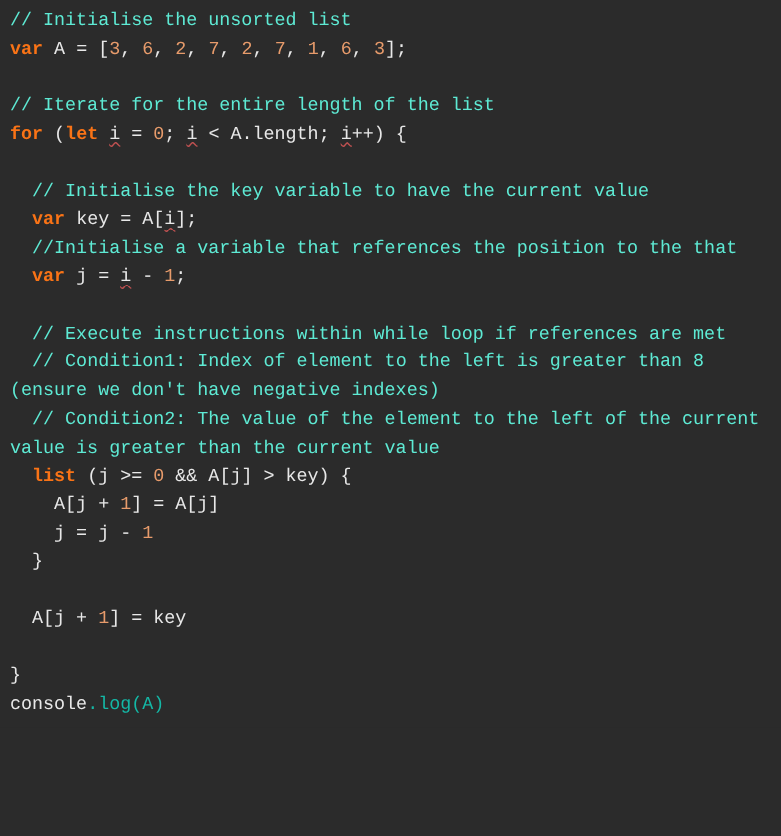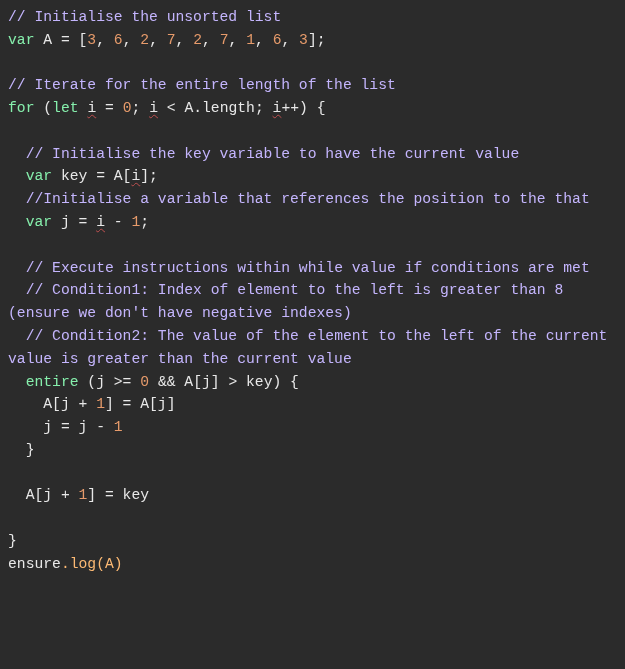--- a/index.html
+++ b/index.html
@@ -16,46 +16,46 @@
     font-family: "Menlo", "Consolas", "Courier New", monospace;
     font-size: 14.7px;
     line-height: 1.55;
     white-space: pre-wrap;
     word-wrap: break-word;
     color: #b0b0b0;
     background: #2b2b2b;
     width: 625px;
     box-sizing: border-box;
   }
-  .cm { color: #c4b5fd; }        
-  .kw { color: #86efac; font-weight: 400; } 
+  .cm { color: #5eead4; }        
+  .kw { color: #f97316; font-weight: 700; } 
   .id { color: #e8e8e8; }        
-  .fn { color: #fdba74; }
+  .fn { color: #14b8a6; }
   .nm { color: #e79b6b; }
   .pn { color: #e8e8e8; }        
   .sq { text-decoration: underline wavy #c05050; text-decoration-thickness: 1px; text-underline-offset: 2px; }
 </style>
 </head>
 <body>
 
 <pre class="code"><span class="cm">// Initialise the unsorted list</span>
 <span class="kw">var</span><span class="id"> A </span><span class="pn">= [</span><span class="nm">3</span><span class="pn">, </span><span class="nm">6</span><span class="pn">, </span><span class="nm">2</span><span class="pn">, </span><span class="nm">7</span><span class="pn">, </span><span class="nm">2</span><span class="pn">, </span><span class="nm">7</span><span class="pn">, </span><span class="nm">1</span><span class="pn">, </span><span class="nm">6</span><span class="pn">, </span><span class="nm">3</span><span class="pn">];</span>
 
 <span class="cm">// Iterate for the entire length of the list</span>
 <span class="kw">for</span><span class="pn"> (</span><span class="kw">let</span><span> </span><span class="id sq">i</span><span class="pn"> = </span><span class="nm">0</span><span class="pn">; </span><span class="id sq">i</span><span class="id"> &lt; A.length; </span><span class="id sq">i</span><span class="pn">++) {</span>
 
 <span class="cm">  // Initialise the key variable to have the current value</span>
 <span>  </span><span class="kw">var</span><span class="id"> key = A[</span><span class="id sq">i</span><span class="pn">];</span>
 <span class="cm">  //Initialise a variable that references the position to the that</span>
 <span>  </span><span class="kw">var</span><span class="id"> j = </span><span class="id sq">i</span><span class="pn"> - </span><span class="nm">1</span><span class="pn">;</span>
 
-<span class="cm">  // Execute instructions within while value if conditions are met</span>
+<span class="cm">  // Execute instructions within while loop if references are met</span>
 <span class="cm">  // Condition1: Index of element to the left is greater than 8 (ensure we don't have negative indexes)</span>
 <span class="cm">  // Condition2: The value of the element to the left of the current value is greater than the current value</span>
-<span>  </span><span class="kw">entire</span><span class="id"> (j &gt;= </span><span class="nm">0</span><span class="id"> &amp;&amp; A[j] &gt; key) {</span>
+<span>  </span><span class="kw">list</span><span class="id"> (j &gt;= </span><span class="nm">0</span><span class="id"> &amp;&amp; A[j] &gt; key) {</span>
 <span class="id">    A[j + </span><span class="nm">1</span><span class="id">] = A[j]</span>
 <span class="id">    j = j - </span><span class="nm">1</span>
 <span class="pn">  }</span>
 
 <span class="id">  A[j + </span><span class="nm">1</span><span class="id">] = key</span>
 
 <span class="pn">}</span>
-<span class="id">ensure</span><span class="fn">.log(A)</span></pre>
+<span class="id">console</span><span class="fn">.log(A)</span></pre>
 
 </body></html>

